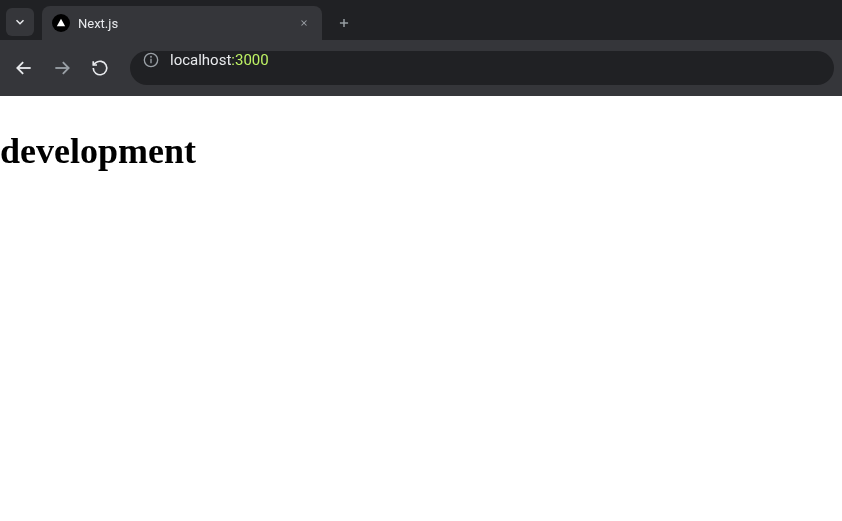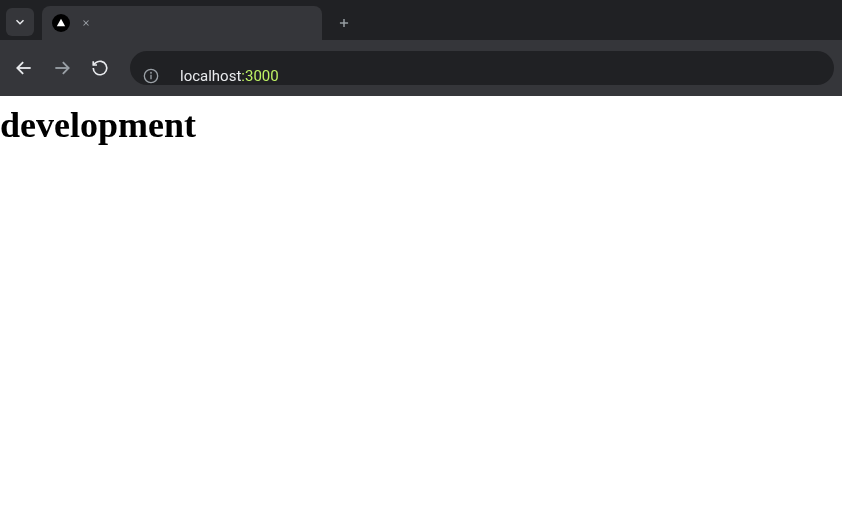--- a/index.html
+++ b/index.html
@@ -112,23 +112,23 @@
     }
     .nav-button.enabled {
       color: #e8eaed;
     }
     .address-bar {
       flex: 1;
       height: 34px;
       background: #202124;
       border-radius: 17px;
       display: flex;
-      align-items: flex-end;
+      align-items: flex-start;
       padding: 0 12px;
-      gap: 20px;
+      gap: 10px;
       margin-left: 8px;
     }
     .site-info-icon {
       width: 18px;
       height: 18px;
       display: flex;
       align-items: center;
       justify-content: center;
       color: #9aa0a6;
       cursor: pointer;
@@ -139,21 +139,21 @@
       display: flex;
     }
     .url-host {
       color: #e8eaed;
     }
     .url-port {
       color: #bef264;
     }
     .page-content {
       background: #ffffff;
-      padding: 8px 0 0 0;
+      padding: 34px 0 0 0;
     }
     .page-heading {
       font-family: "Times New Roman", Times, serif;
       font-size: 36px;
       font-weight: bold;
       color: #000;
       margin: 0;
     }
   </style>
 </head>
@@ -165,20 +165,21 @@
       <svg width="14" height="14" viewBox="0 0 24 24" fill="none" stroke="#e8eaed" stroke-width="2.5">
         <polyline points="6 9 12 15 18 9"></polyline>
       </svg>
     </div>
     <div class="tab">
       <div class="tab-favicon">
         <svg viewBox="0 0 24 24" fill="#fff">
           <path d="M12 2 L22 20 L2 20 Z"></path>
         </svg>
       </div>
+      <span class="tab-title">Next.js</span>
       <div class="tab-close">
         <svg width="10" height="10" viewBox="0 0 24 24" fill="none" stroke="currentColor" stroke-width="2.5">
           <line x1="18" y1="6" x2="6" y2="18"></line>
           <line x1="6" y1="6" x2="18" y2="18"></line>
         </svg>
       </div>
     </div>
     <div class="new-tab-button">
       <svg width="14" height="14" viewBox="0 0 24 24" fill="none" stroke="currentColor" stroke-width="2.5">
         <line x1="12" y1="5" x2="12" y2="19"></line>

